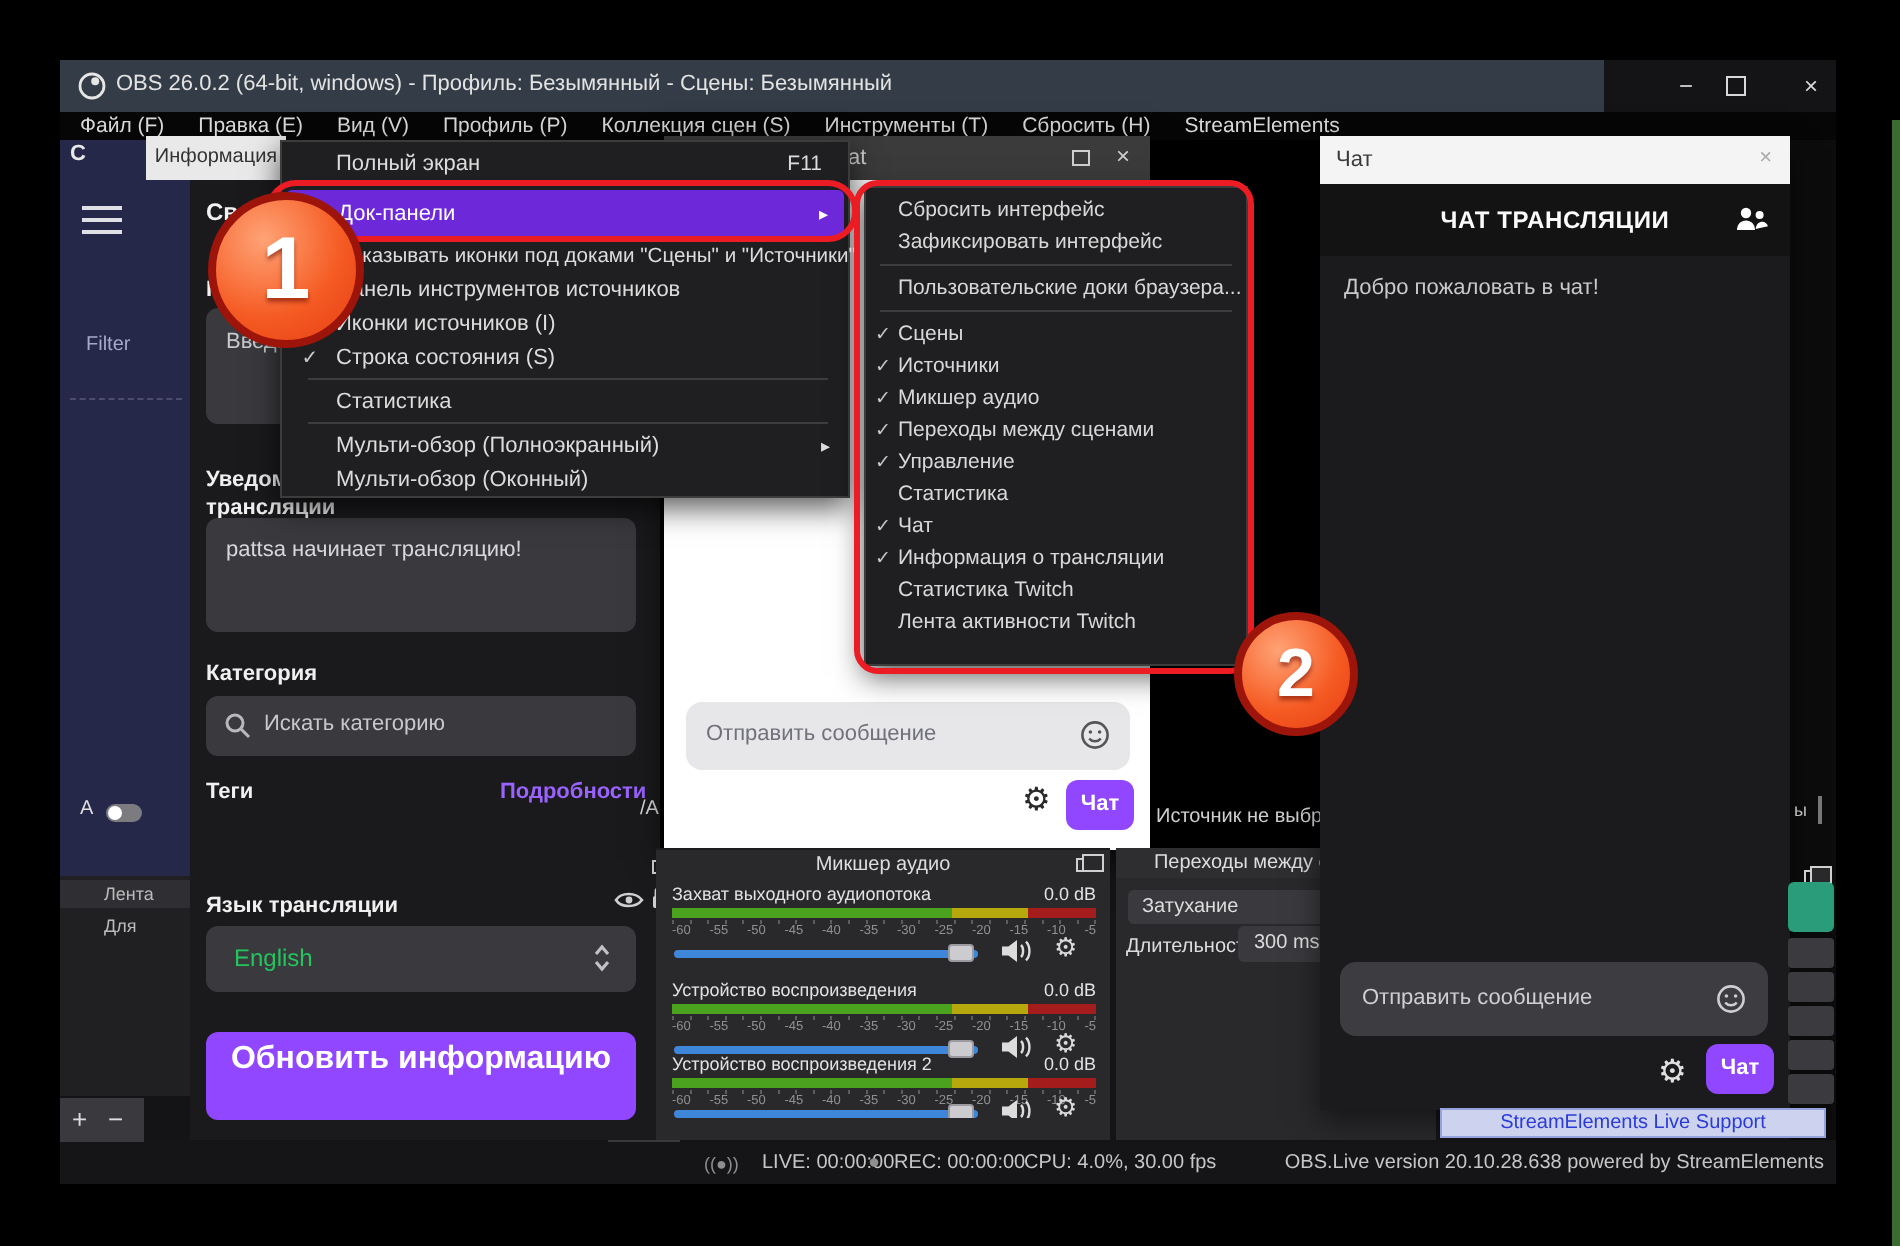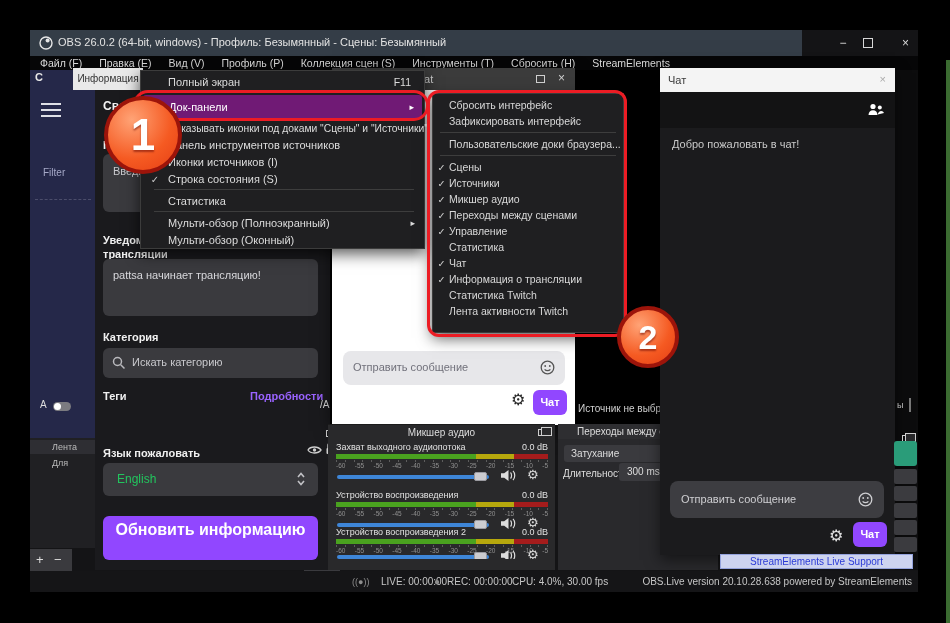--- a/index.html
+++ b/index.html
@@ -119,21 +119,21 @@
   <span class="abs lbl" style="left:103px;top:331px">Категория</span>
   <div class="abs inpbox" style="left:103px;top:348px;width:215px;height:30px">
     <svg style="position:absolute;left:9px;top:8px" width="14" height="14" viewBox="0 0 14 14">
         <circle cx="5.5" cy="5.5" r="4" fill="none" stroke="#b9b9bd" stroke-width="1.5"></circle>
         <line x1="8.7" y1="8.7" x2="12.5" y2="12.5" stroke="#b9b9bd" stroke-width="1.5"></line>
       </svg>
     <span class="ph" style="position:absolute;left:29px;top:8px">Искать категорию</span>
   </div>
   <span class="abs lbl" style="left:103px;top:390px">Теги</span>
   <span class="abs" style="left:250px;top:390px;font-size:11px;font-weight:bold;color:#9a63ff">Подробности</span>
-  <span class="abs lbl" style="left:103px;top:447px">Язык пожаловать</span>
+  <span class="abs lbl" style="left:103px;top:447px">Язык трансляции</span>
   <div class="abs inpbox" style="left:103px;top:463px;width:215px;height:33px">
     <span style="position:absolute;left:14px;top:9px;font-size:12px;color:#22c55e">English</span>
     <svg style="position:absolute;right:12px;top:8px" width="10" height="16" viewBox="0 0 10 16">
         <polyline points="2,6 5,2.5 8,6" fill="none" stroke="#c2c2c6" stroke-width="1.6"></polyline>
         <polyline points="2,10 5,13.5 8,10" fill="none" stroke="#c2c2c6" stroke-width="1.6"></polyline>
       </svg>
   </div>
   <div class="abs purplebtn" style="left:103px;top:516px;width:215px;height:44px;font-size:16px;line-height:27px">Обновить информацию</div>
 
   <span class="abs" style="left:320px;top:399px;font-size:10px;color:#ddd">/A</span>
@@ -230,20 +230,21 @@
       </svg>
     <span class="gearch gear" style="top:21px">⚙</span>
   </div>
 
   <div class="abs" style="left:660px;top:68px;width:235px;height:487px;box-shadow:0 5px 14px rgba(0,0,0,.5)">
     <div style="position:absolute;left:0;top:0;width:235px;height:24px;background:#f4f4f4">
       <span style="position:absolute;left:8px;top:6px;font-size:11px;color:#3a3a3a">Чат</span>
       <span style="position:absolute;right:9px;top:5px;font-size:11px;color:#aaa">×</span>
     </div>
     <div style="position:absolute;left:0;top:24px;width:235px;height:36px;background:#131314">
+      <span style="position:absolute;left:0;top:11px;width:235px;text-align:center;font-size:12px;font-weight:bold;color:#fafafa;letter-spacing:.3px">ЧАТ ТРАНСЛЯЦИИ</span>
       <svg style="position:absolute;right:10px;top:10px" width="18" height="15" viewBox="0 0 18 15">
           <circle cx="6" cy="4.5" r="2.6" fill="#fff"></circle>
           <path d="M1.5 13c0-3 2-4.8 4.5-4.8S10.5 10 10.5 13z" fill="#fff"></path>
           <circle cx="12.8" cy="5.5" r="2" fill="#fff"></circle>
           <path d="M10.8 12.5c.3-2.4 1.7-3.6 3.4-3.6 1.2 0 2.3.8 2.8 2.2" fill="#fff"></path>
         </svg>
     </div>
     <div style="position:absolute;left:0;top:60px;width:235px;height:427px;background:#1b1b1d">
       <span style="position:absolute;left:12px;top:10px;font-size:11px;color:#c9c9c9">Добро пожаловать в чат!</span>
     </div>
@@ -283,21 +284,21 @@
   <span class="abs stxt" style="right:38px;top:576px">OBS.Live version 20.10.28.638 powered by StreamElements</span>
 
   <div class="abs" style="left:946px;top:60px;width:4px;height:563px;background:#3b6b31"></div>
 
   <div class="abs menu" style="left:140px;top:70px;width:285px;height:179px;z-index:50"></div>
   <div class="vrow" style="top:73px;z-index:51">
     <span class="chkcol"></span>
       <span>Полный экран</span>
     <span class="mshort">F11</span>
   </div>
-  <div class="vrow" style="top:95px;height:24px;left:143px;width:279px;background:#701a75;border-radius:3px;color:#fff;z-index:51">
+  <div class="vrow" style="top:95px;height:24px;left:143px;width:279px;background:#6d28d9;border-radius:3px;color:#fff;z-index:51">
     <span class="chkcol"></span>
       <span>Док-панели</span>
     <span class="marrow" style="color:#fff">▸</span>
   </div>
   <div class="vrow" style="top:119px;font-size:10.3px;z-index:51">
     <span class="chkcol"></span>
       <span style="white-space:nowrap">Показывать иконки под доками "Сцены" и "Источники"</span>
   </div>
   <div class="vrow" style="top:136px;z-index:51">
     <span class="chkcol"></span>

